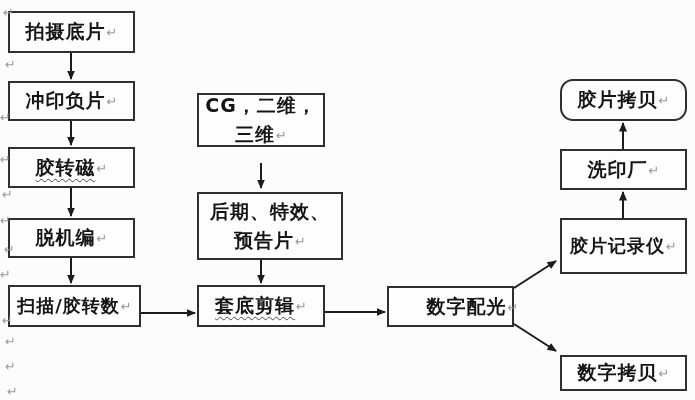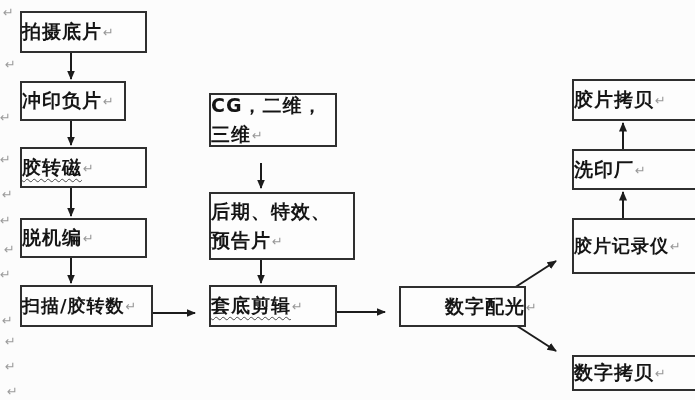--- a/index.html
+++ b/index.html
@@ -13,30 +13,29 @@
     background:#fcfcfc;
     overflow:hidden;
   }
   .node{
     position:absolute;
     box-sizing:border-box;
     border:2px solid #2f2f2f;
     background:#fdfdfd;
     display:flex;
     flex-direction:column;
-    align-items:flex-start;
+    align-items:center;
     justify-content:center;
     text-align:center;
     color:#151515;
     font-size:19px;
     font-weight:600;
     letter-spacing:1px;
     line-height:1.55;
     white-space:nowrap;
-    margin-left:12px;
   }
   .node .lbl{display:inline;}
   .node .misspelled{
     text-decoration-line:underline;
     text-decoration-style:wavy;
     text-decoration-color:#4a4a4a;
     text-decoration-thickness:1px;
     text-underline-offset:4px;
   }
   .pmark{
@@ -86,21 +85,21 @@
     <line x1="325" y1="312" x2="385" y2="312" marker-end="url(#ah)"></line>
     <line x1="623" y1="218" x2="623" y2="192" marker-end="url(#ah)"></line>
     <line x1="623" y1="149" x2="623" y2="123" marker-end="url(#ah)"></line>
     <line x1="514" y1="288" x2="556" y2="261" marker-end="url(#ah)"></line>
     <line x1="514" y1="324" x2="556" y2="351" marker-end="url(#ah)"></line>
   </svg>
 
   <div class="node" style="left:8px;top:11px;width:127px;height:42px;">
     <div><span class="lbl">拍摄底片</span><span class="pmark">↵</span></div>
   </div>
-  <div class="node" style="left:8px;top:81px;width:106px;height:40px;">
+  <div class="node" style="left:8px;top:81px;width:127px;height:40px;">
     <div><span class="lbl">冲印负片</span><span class="pmark">↵</span></div>
   </div>
   <div class="node" style="left:8px;top:147px;width:127px;height:41px;">
     <div><span class="lbl misspelled">胶转磁</span><span class="pmark">↵</span></div>
   </div>
   <div class="node" style="left:8px;top:218px;width:127px;height:40px;">
     <div><span class="lbl">脱机编</span><span class="pmark">↵</span></div>
   </div>
   <div class="node" style="left:8px;top:285px;width:133px;height:42px;font-size:18px;">
     <div><span class="lbl">扫描/胶转数</span><span class="pmark">↵</span></div>
@@ -115,21 +114,21 @@
     <div><span class="lbl">预告片</span><span class="pmark">↵</span></div>
   </div>
   <div class="node" style="left:197px;top:285px;width:128px;height:42px;">
     <div><span class="lbl misspelled">套底剪辑</span><span class="pmark">↵</span></div>
   </div>
 
   <div class="node" style="left:387px;top:286px;width:127px;height:41px;padding-left:44px;">
     <div><span class="lbl">数字配光</span><span class="pmark">↵</span></div>
   </div>
 
-  <div class="node" style="left:560px;top:79px;width:127px;height:42px;">
+  <div class="node" style="left:560px;top:79px;width:127px;height:42px;border-radius:13px;">
     <div><span class="lbl">胶片拷贝</span><span class="pmark">↵</span></div>
   </div>
   <div class="node" style="left:560px;top:149px;width:127px;height:41px;">
     <div><span class="lbl">洗印厂</span><span class="pmark">↵</span></div>
   </div>
   <div class="node" style="left:560px;top:218px;width:127px;height:56px;font-size:18px;">
     <div><span class="lbl">胶片记录仪</span><span class="pmark">↵</span></div>
   </div>
   <div class="node" style="left:560px;top:355px;width:127px;height:36px;">
     <div><span class="lbl">数字拷贝</span><span class="pmark">↵</span></div>

